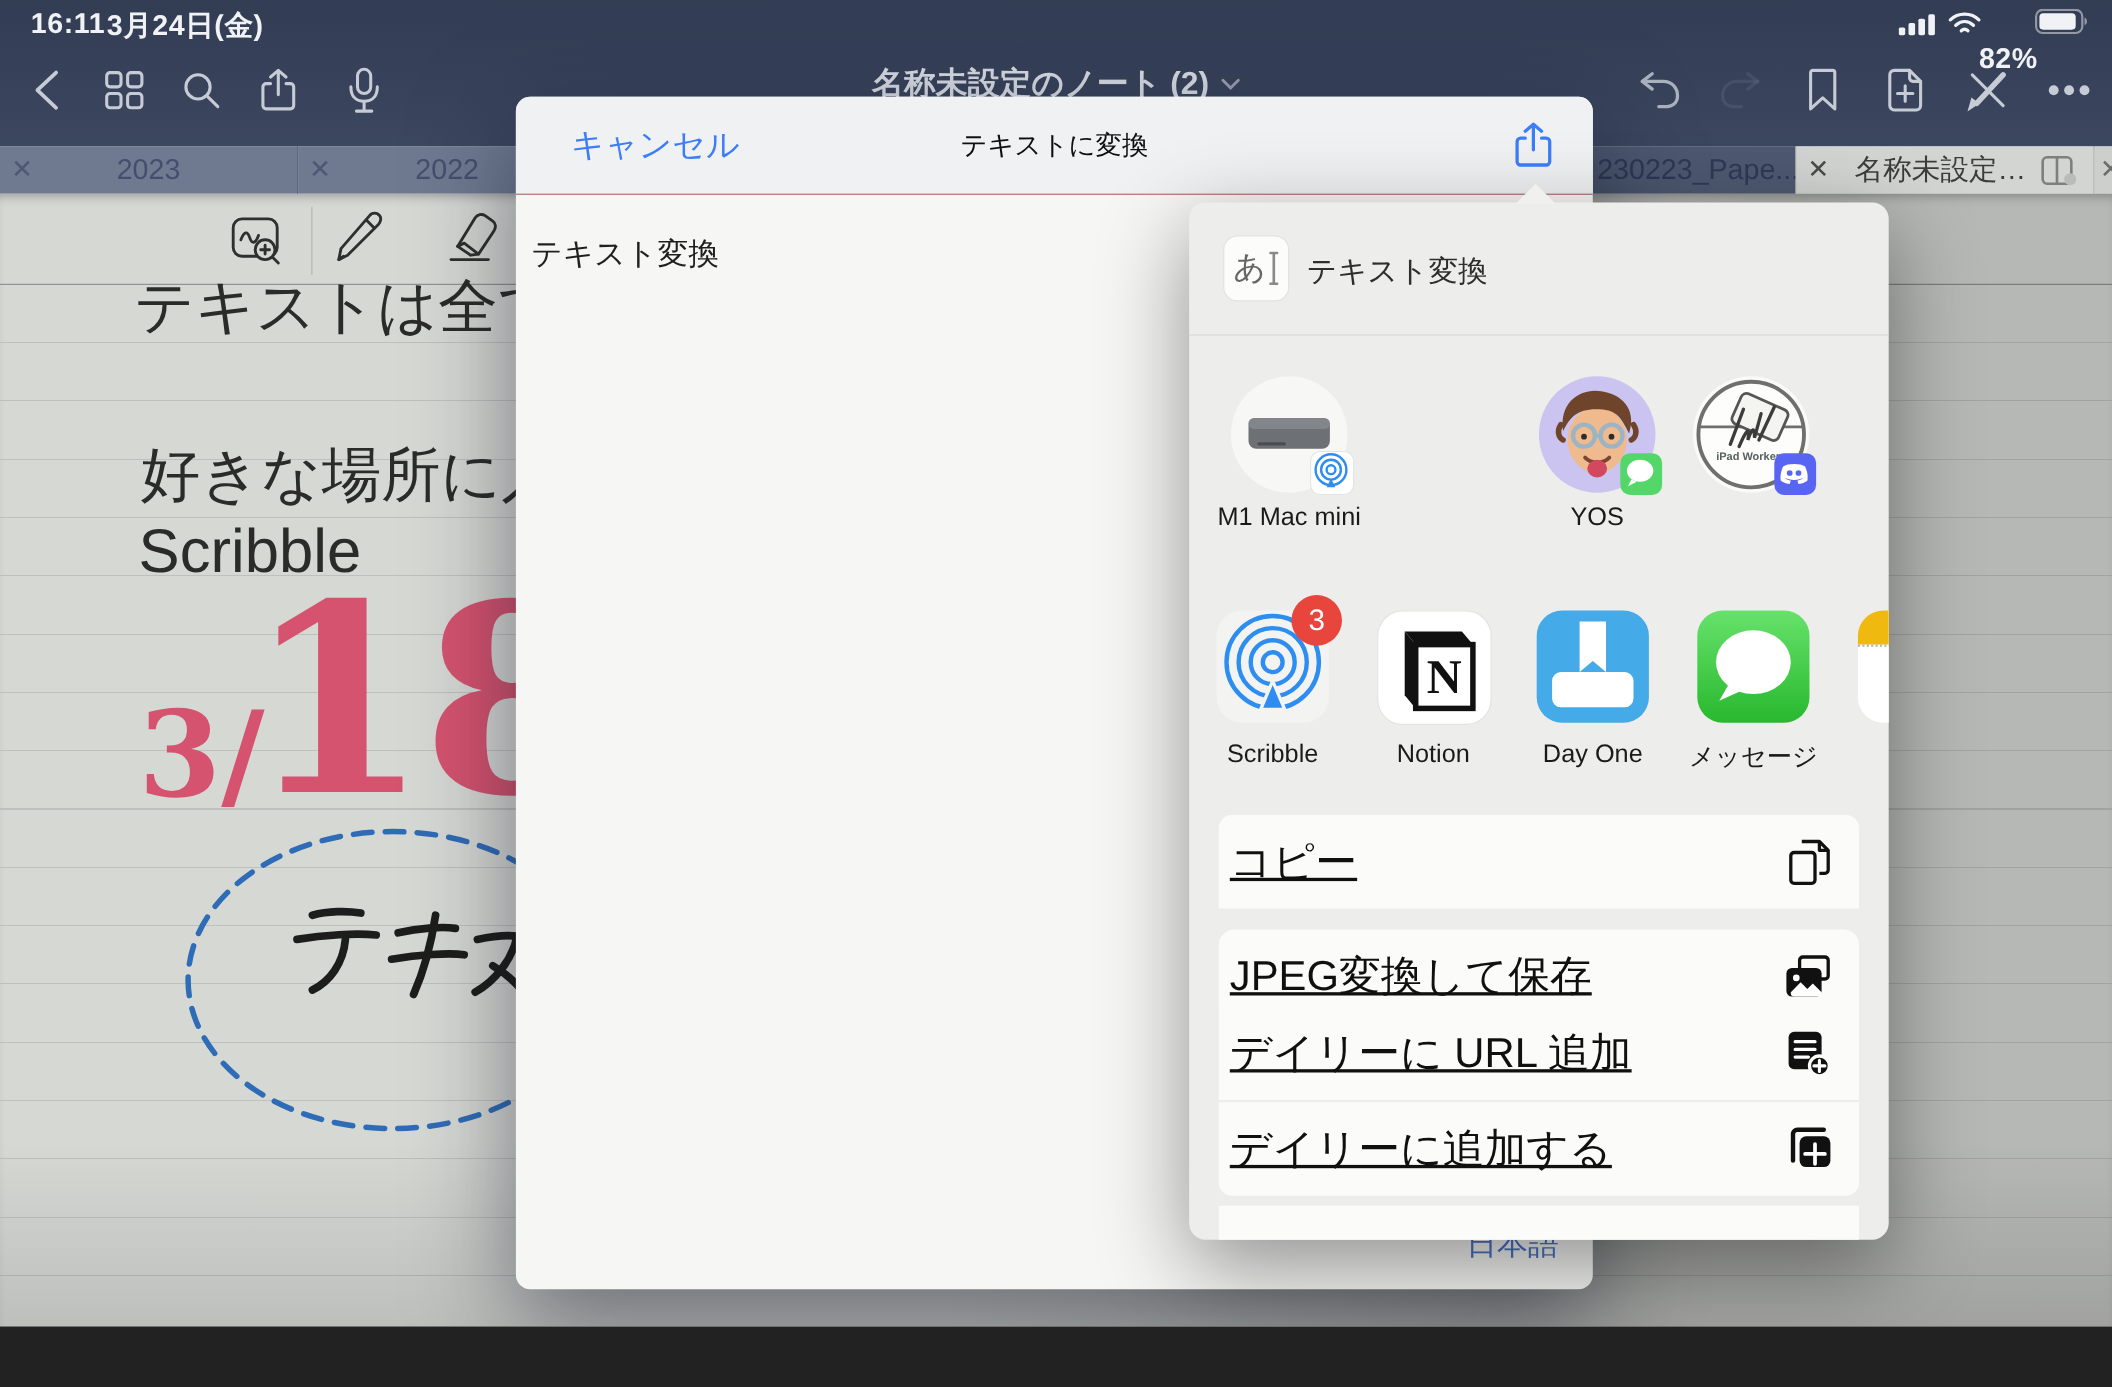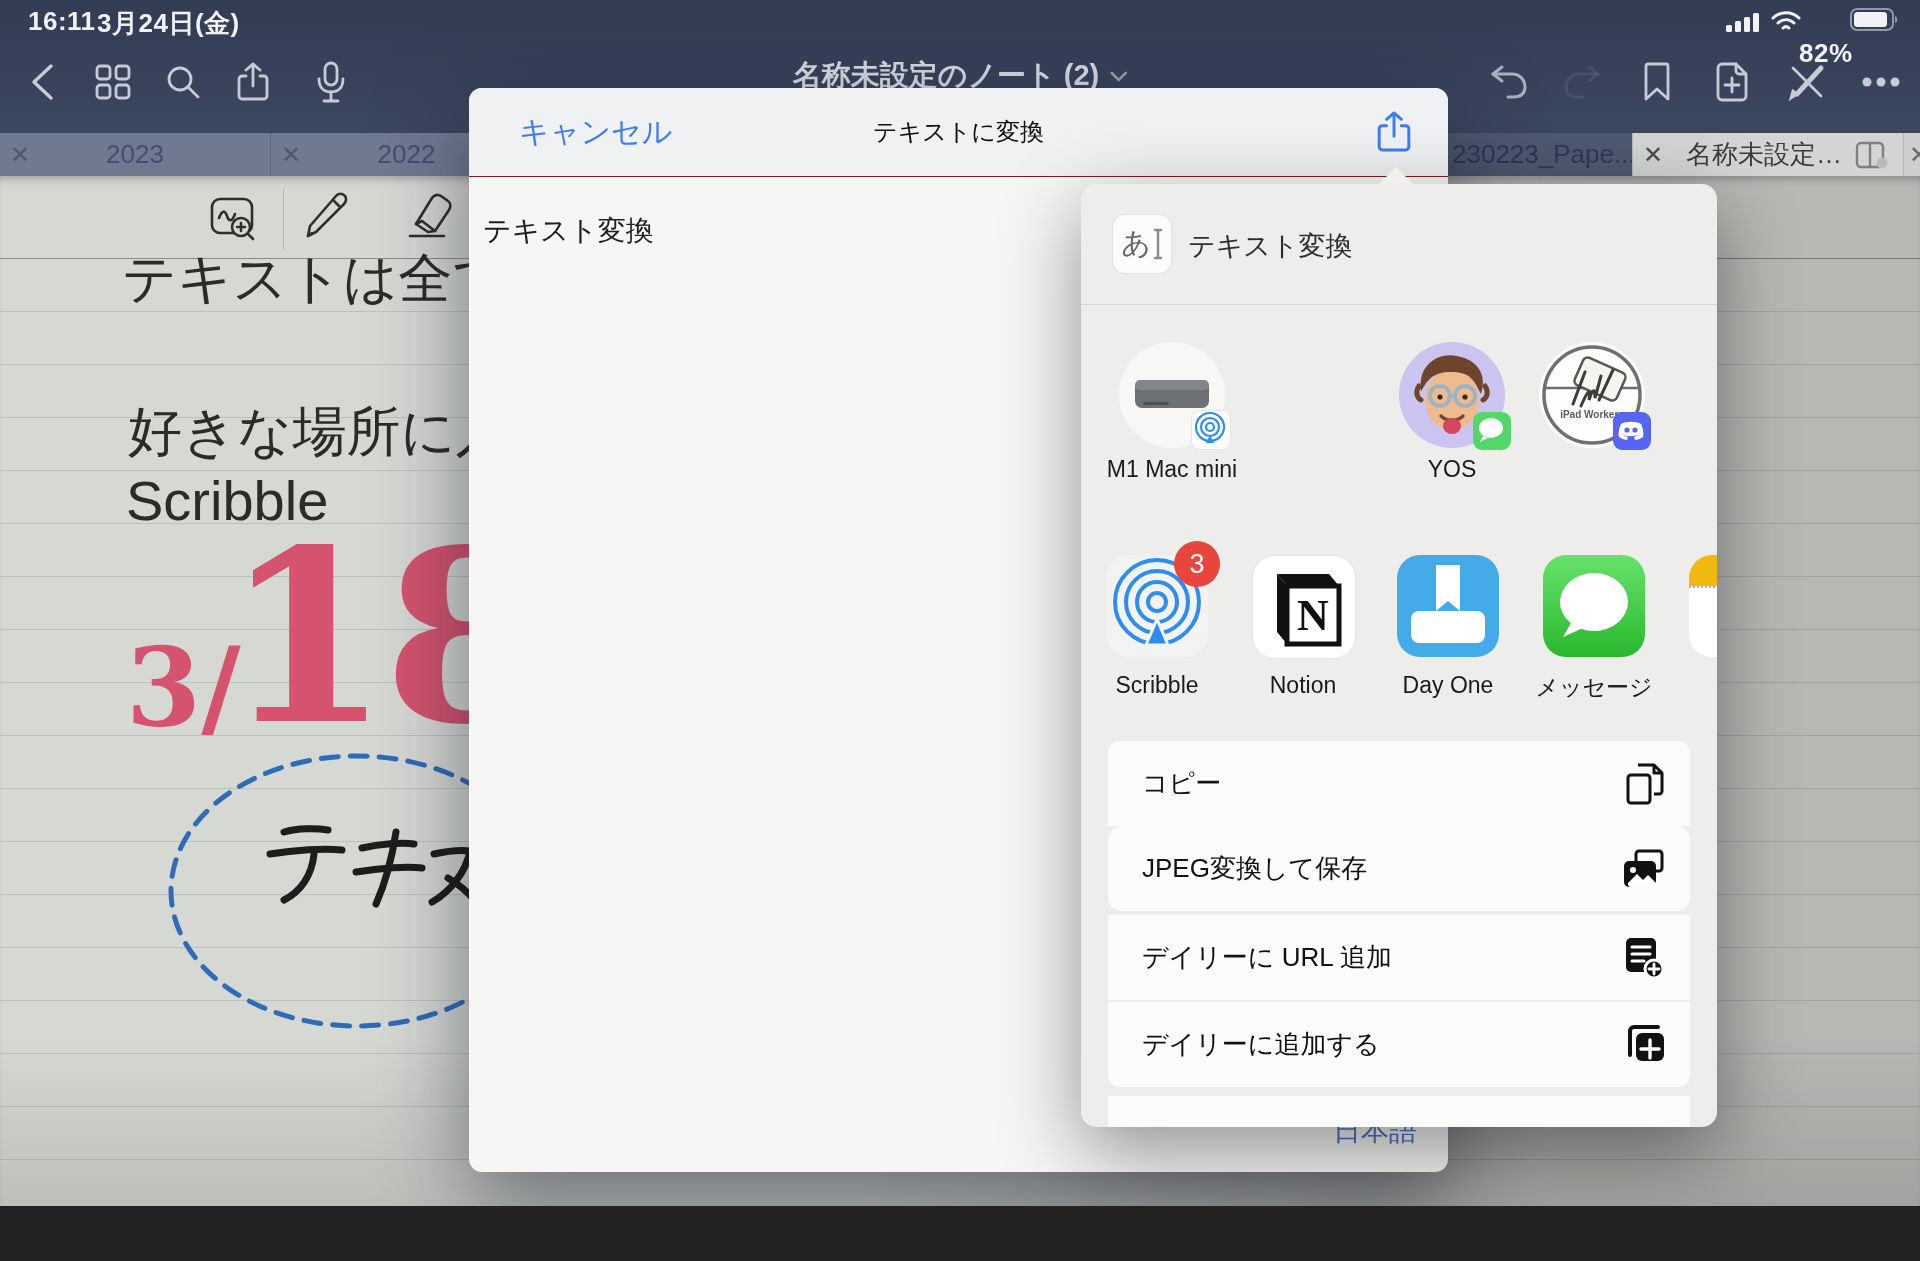--- a/index.html
+++ b/index.html
@@ -37,21 +37,21 @@
   .pop-arrow{left:1378px;top:167px;width:0;height:0;border-left:18px solid transparent;
     border-right:18px solid transparent;border-bottom:18px solid #f0f1ef;z-index:51;}
   .cell{position:absolute;width:140px;text-align:center;}
   .avatar{position:relative;width:106px;height:106px;margin:0 auto;border-radius:50%;}
   .badge{position:absolute;right:-6px;bottom:-2px;width:38px;height:38px;border-radius:9px;overflow:hidden;}
   .cell-lb{margin-top:8px;font-size:23px;color:#1a1a1a;line-height:26px;}
   .appsq{position:absolute;width:102px;height:102px;border-radius:23px;}
   .app-lb{position:absolute;width:150px;text-align:center;font-size:23px;color:#1a1a1a;}
   .acts{position:absolute;left:27px;top:557px;width:582px;}
   .act{position:absolute;left:0;width:582px;height:85px;background:#fbfbfa;display:flex;align-items:center;}
-  .act-lb{font-size:26px;color:#101010;margin-left:34px;flex:1;white-space:nowrap;}
+  .act-lb{font-size:38px;color:#101010;margin-left:10px;flex:1;white-space:nowrap;text-decoration:underline;}
   .act-ic{margin-right:22px;flex:0 0 auto;display:flex;}
   .r-top{border-radius:12px 12px 0 0;} .r-bot{border-radius:0 0 12px 12px;}
   .homebar{left:680px;top:1240px;width:563px;height:8px;border-radius:4.5px;background:#0b0b0d;z-index:60;}
   svg{display:block;}
 </style>
 </head>
 <body>
 
 <div class="screen">
 
@@ -383,21 +383,21 @@
       <div class="act r-top" style="top:0;">
         <span class="act-lb">コピー</span>
         <span class="act-ic">
           <svg width="46" height="50" viewBox="0 0 46 50" fill="none" stroke="#111" stroke-width="3" stroke-linejoin="round">
             <path d="M16 6 h16 l8 8 v18 a3 3 0 0 1 -3 3 h-5"></path>
             <path d="M32 6 v8 h8"></path>
             <rect x="6" y="16" width="22" height="28" rx="3"></rect>
           </svg>
         </span>
       </div>
-      <div class="act" style="top:85px;border-radius:14px;">
+      <div class="act" style="top:104px;border-radius:14px;">
         <span class="act-lb">JPEG変換して保存</span>
         <span class="act-ic">
           <svg width="48" height="44" viewBox="0 0 48 44">
             <rect x="16" y="4" width="26" height="20" rx="3" fill="none" stroke="#111" stroke-width="3"></rect>
             <rect x="4" y="14" width="32" height="26" rx="5" fill="#111"></rect>
             <circle cx="13" cy="23" r="3" fill="#fff"></circle>
             <path d="M8 36 l9 -9 l6 6 l5 -5 l8 8 v1 a3 3 0 0 1 -3 3 H11 a3 3 0 0 1 -3 -3 z" fill="#fff"></path>
           </svg>
         </span>
       </div>

